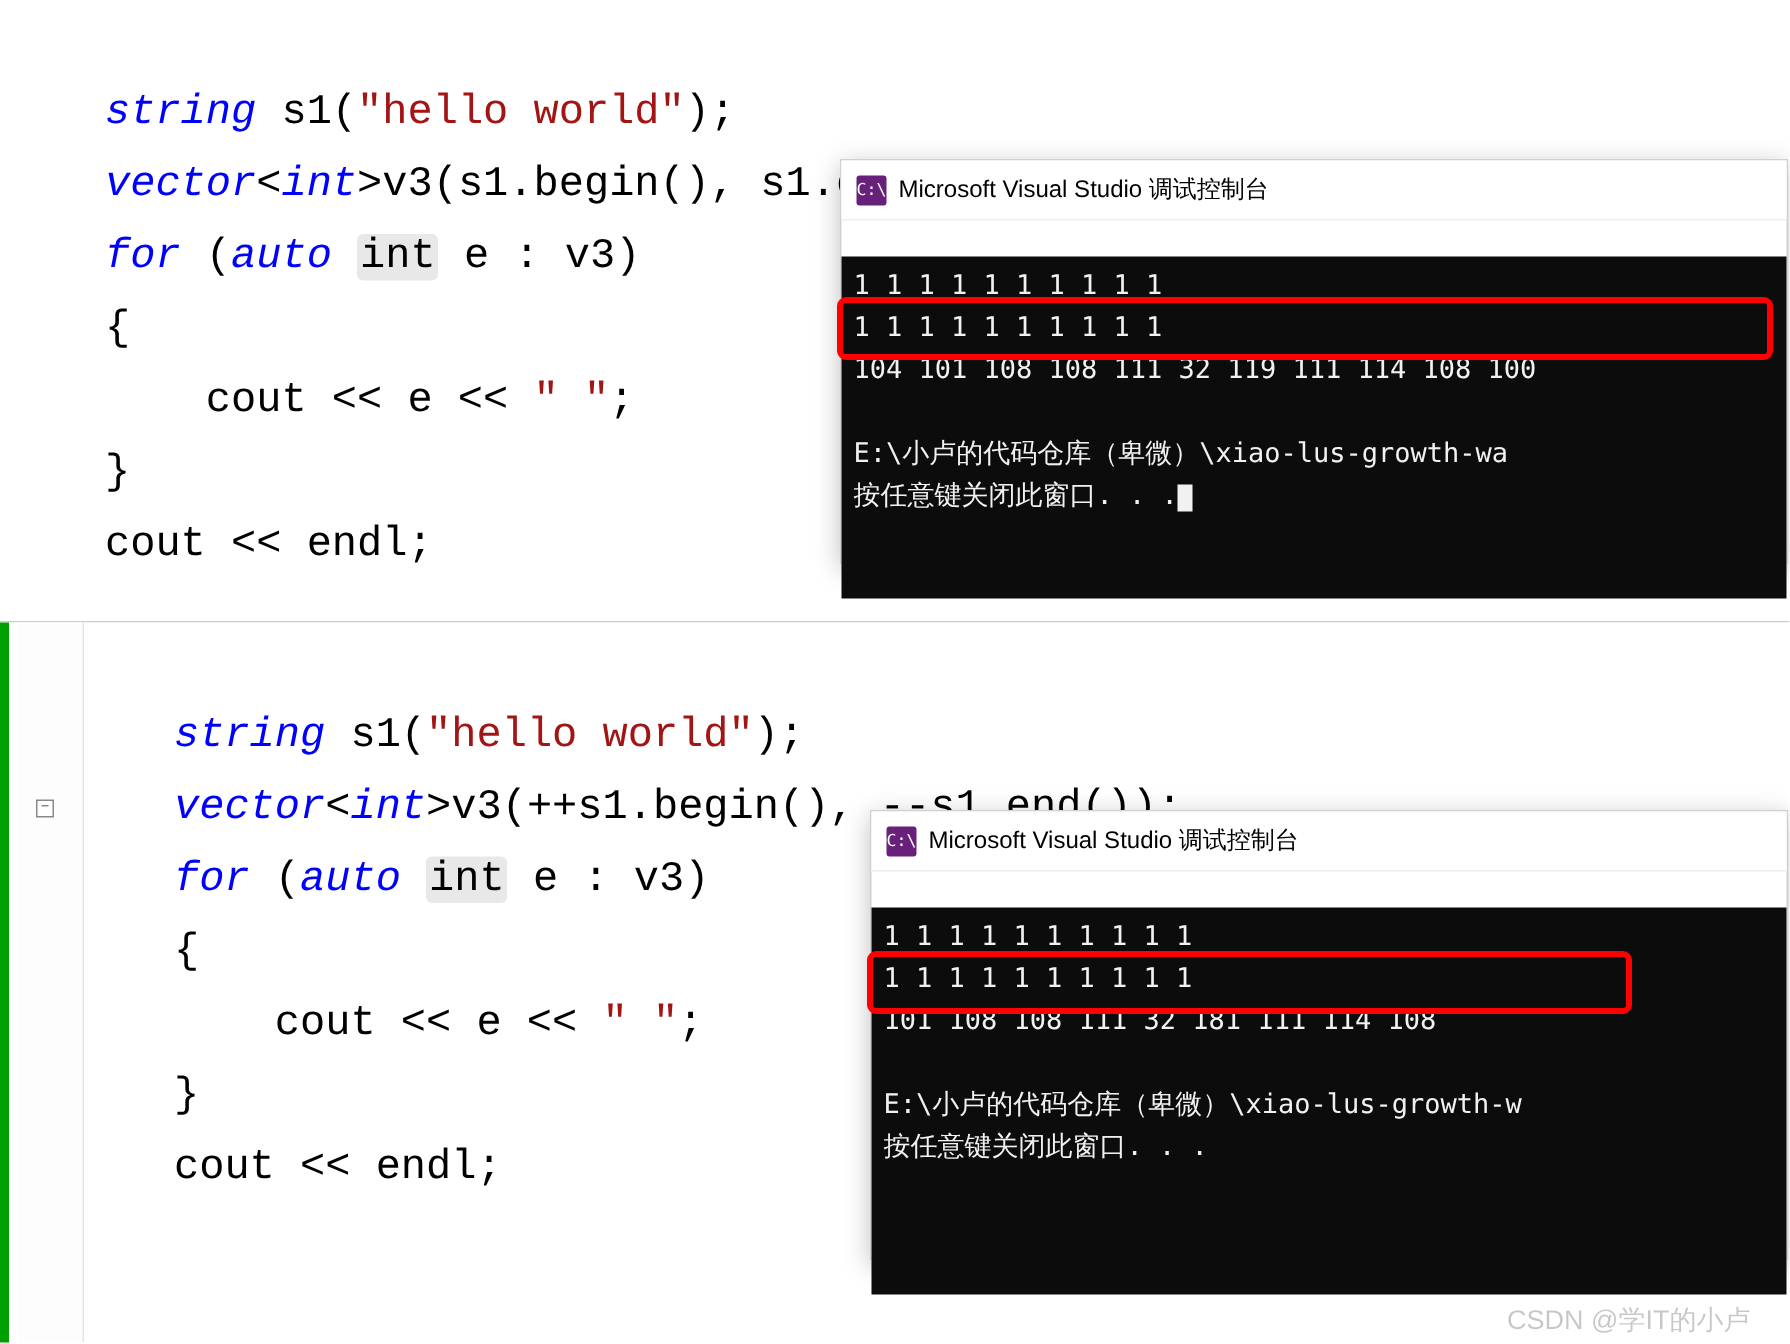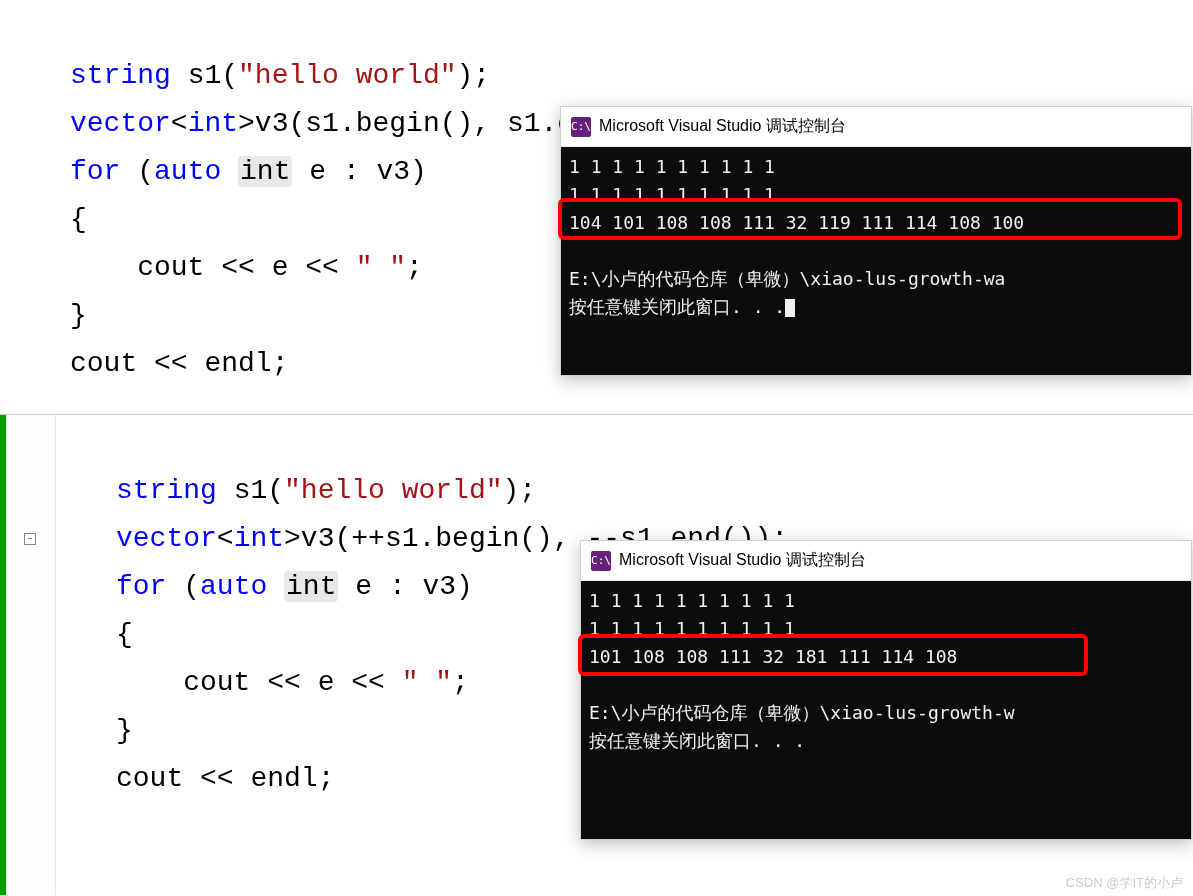--- a/index.html
+++ b/index.html
@@ -51,21 +51,21 @@
   .code {
     position: relative;
     padding: 4px 0 0 70px;
     font-family: Consolas, "Courier New", monospace;
     font-size: 28px;
     line-height: 48px;
     color: #000;
     white-space: pre;
   }
   .code-bot { padding-left: 110px; }
-  .kw   { color: #0000ff; }
+  .kw   { color: #0000ff; font-style: italic; }
   .str  { color: #a31515; }
   .hl   { background: #e8e8e8; border-radius: 4px; padding: 0 2px; }
   .console-win {
     position: absolute;
     background: #ffffff;
     border: 1px solid #d0d0d0;
     box-shadow: 0 4px 16px rgba(0,0,0,0.25);
   }
   .console-win.top { left: 560px; top: 106px; width: 632px; height: 270px; }
   .console-win.bot { left: 580px; top: 540px; width: 612px; height: 300px; }
@@ -97,41 +97,42 @@
     background: #0c0c0c;
     color: #f1f1f1;
     font-family: "NSimSun", Consolas, monospace;
     font-size: 18px;
     line-height: 28px;
     padding: 6px 8px;
     height: calc(100% - 40px);
     white-space: pre;
     overflow: hidden;
     position: relative;
+    margin-top: 24px;
   }
   .hl-red {
     position: absolute;
     border: 4px solid #ff0000;
     border-radius: 6px;
     pointer-events: none;
   }
   .hl-red.top { left: 558px; top: 198px; width: 624px; height: 42px; }
   .hl-red.bot { left: 578px; top: 634px; width: 510px; height: 42px; }
   .cursor-block {
     display: inline-block;
     width: 10px;
     height: 18px;
     background: #f1f1f1;
     vertical-align: text-bottom;
   }
   .watermark {
     position: absolute;
-    right: 10px;
+    right: 26px;
     bottom: 4px;
-    font-size: 13px;
+    font-size: 18px;
     color: rgba(0,0,0,0.22);
     font-family: "Microsoft YaHei", sans-serif;
   }
 </style>
 </head>
 <body>
 
 <div class="section section-top">
   <div class="code">
 <span class="kw">string</span><span> s1(</span><span class="str">"hello world"</span><span>);</span>

